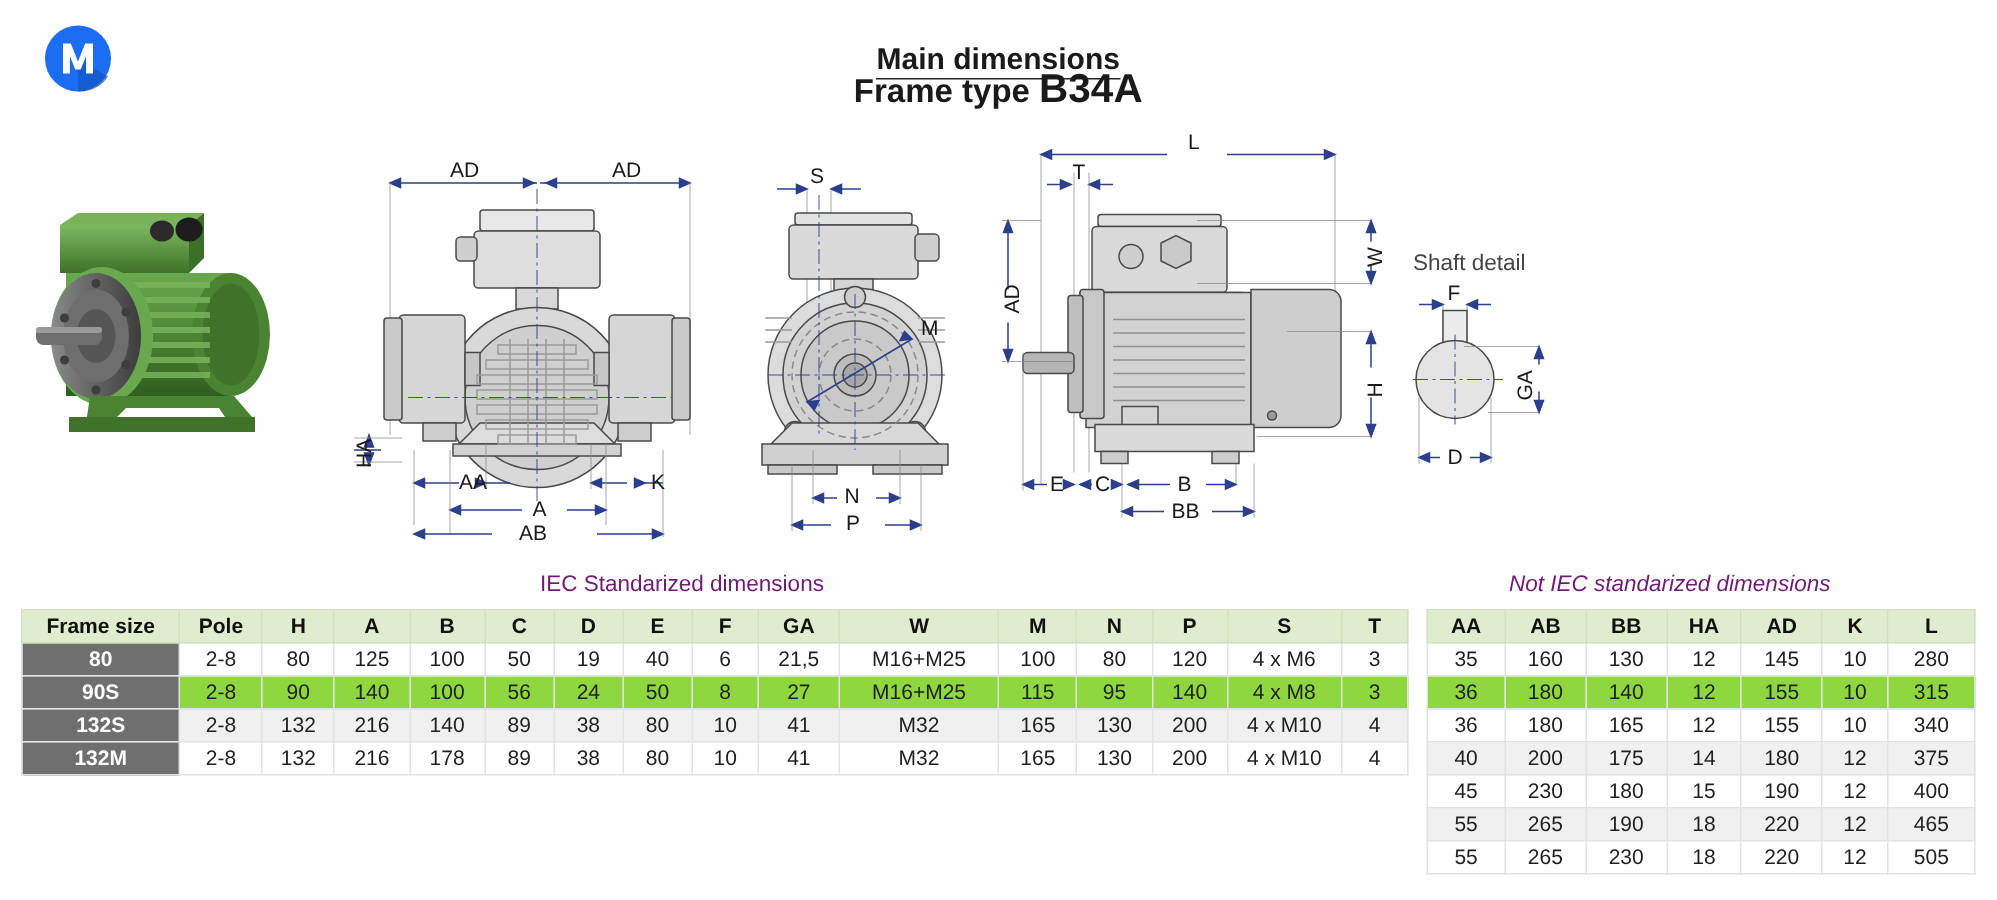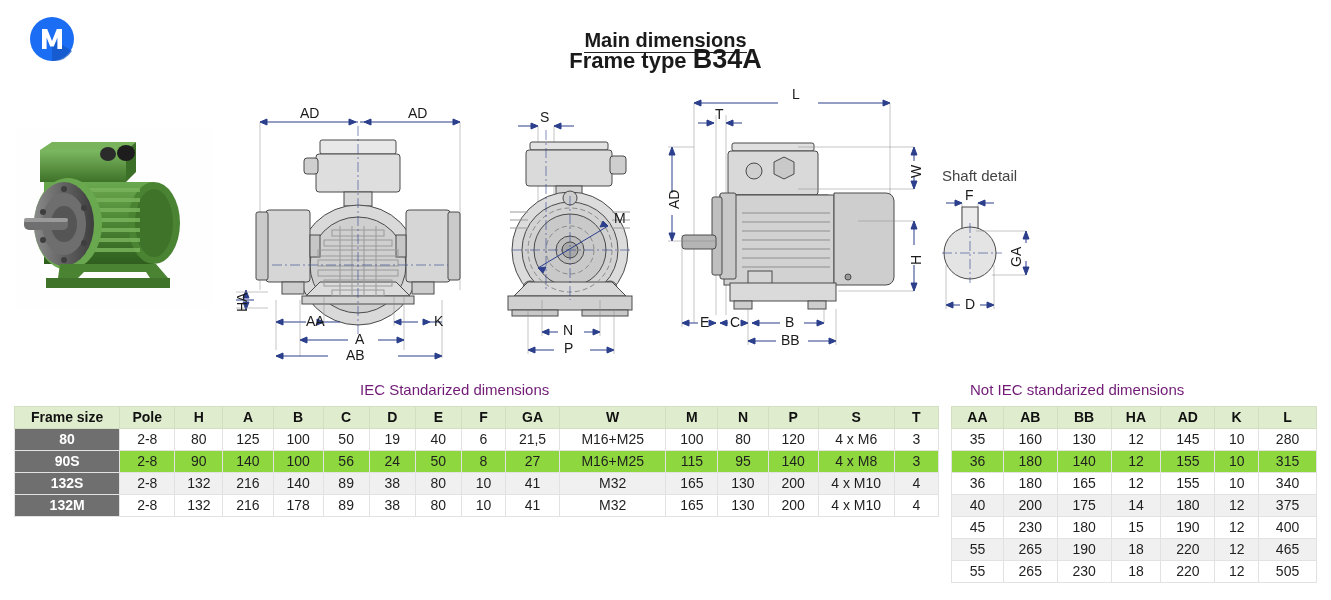--- a/index.html
+++ b/index.html
@@ -403,21 +403,21 @@
       <line x1="62" y1="100" x2="62" y2="144" stroke="#888" stroke-width=".5"></line>
     </g>
   </svg>
   <span class="dlabel sm" style="left:10px;top:2px;">Shaft detail</span>
   <span class="dlabel" style="left:33px;top:22px;">F</span>
   <span class="dlabel vert" style="left:76px;top:102px;">GA</span>
   <span class="dlabel" style="left:33px;top:131px;">D</span>
 </div>
 
 <div class="tcap" style="left:360px;top:381px;">IEC Standarized dimensions</div>
-<div class="tcap" style="left:970px;top:381px;">Not IEC standarized dimensions</div>
+<div class="tcap" style="left:1006px;top:381px;font-style:italic;">Not IEC standarized dimensions</div>
 
 <table id="tbl-iec">
   <colgroup>
     <col style="width:105px">
       <col style="width:55px">
       <col style="width:48px">
       <col style="width:50px">
     <col style="width:50px">
       <col style="width:46px">
       <col style="width:46px">

